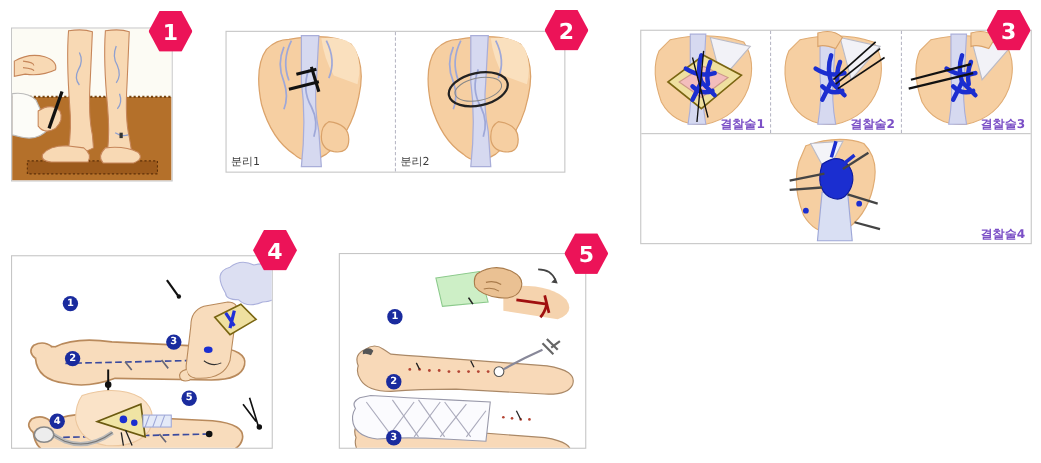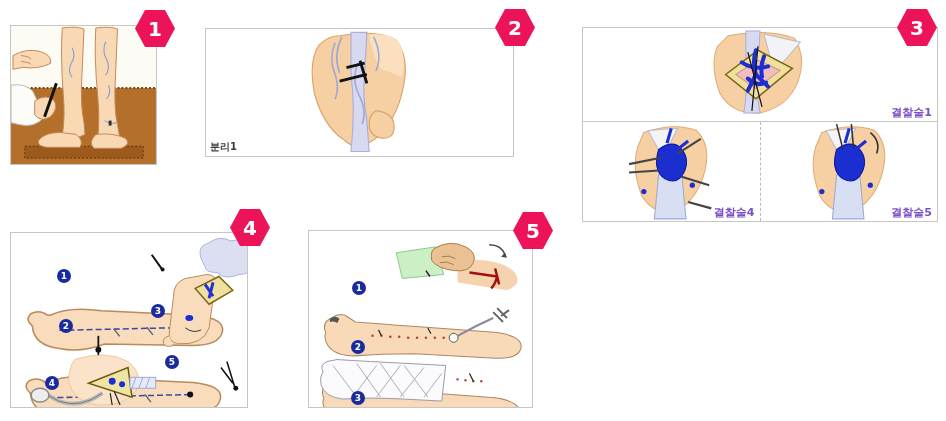--- a/index.html
+++ b/index.html
@@ -7,21 +7,21 @@
   .canvas{position:relative;width:946px;height:421px;background:#fff;overflow:hidden;}
   .panel{position:absolute;background:#fff;border:1px solid #c6c6c6;box-sizing:border-box;}
   .badge{position:absolute;width:40px;height:37px;background:#EC1358;
          clip-path:polygon(25% 0%,75% 0%,100% 50%,75% 100%,25% 100%,0% 50%);
          display:flex;align-items:center;justify-content:center;z-index:5;}
   .badge span{color:#fff;font-size:20px;font-weight:bold;line-height:1;}
   .cellrow{display:flex;width:100%;height:100%;}
   .cell{position:relative;flex:1;box-sizing:border-box;}
   .cell + .cell{border-left:1px dashed #b9b9c6;}
   .cell svg{position:absolute;inset:0;width:100%;height:100%;}
-  .lbl-sep{position:absolute;left:4px;bottom:2px;font-size:10px;font-weight:700;color:#3c3c3c;}
+  .lbl-sep{position:absolute;left:4px;bottom:2px;font-size:10px;font-weight:400;color:#3c3c3c;}
   .lbl-lig{position:absolute;right:5px;bottom:1px;font-size:11px;font-weight:bold;color:#7B4FC6;}
   .p3rows{display:flex;flex-direction:column;width:100%;height:100%;}
   .p3row1{height:94px;border-bottom:1px solid #c6c6c6;box-sizing:border-box;}
   .p3row2{flex:1;}
   .stepnum{position:absolute;width:14px;height:14px;border-radius:50%;background:#1A2B9E;
            color:#fff;font-size:9px;font-weight:bold;display:flex;align-items:center;
            justify-content:center;z-index:4;line-height:1;}
   .fullsvg{position:absolute;inset:0;width:100%;height:100%;}
 </style>
 </head>
@@ -121,65 +121,88 @@
           <use href="#groin"></use>
           <g stroke="#111" stroke-width="2.5" fill="none">
             <path d="M34,46 l24,-6"></path>
               <path d="M52,28 l6,20"></path>
               <path d="M40,34 l16,-4"></path>
           </g>
           <path d="M66,72 q16,2 16,14 q0,12 -12,10 q-10,-2 -10,-12 q0,-9 6,-12 z" fill="#F6CFA2" stroke="#D9A26A"></path>
         </svg>
         <span class="lbl-sep">분리1</span>
       </div>
+      <div class="cell">
+        <svg viewBox="0 0 103 112">
+          <use href="#groin"></use>
+          <ellipse cx="50" cy="46" rx="24" ry="13" fill="none" stroke="#222" stroke-width="1.8" transform="rotate(-12 50 46)"></ellipse>
+          <ellipse cx="50" cy="46" rx="19" ry="9" fill="none" stroke="#888" stroke-width="0.8" transform="rotate(-12 50 46)"></ellipse>
+          <path d="M66,72 q16,2 16,14 q0,12 -12,10 q-10,-2 -10,-12 q0,-9 6,-12 z" fill="#F6CFA2" stroke="#D9A26A"></path>
+        </svg>
+        <span class="lbl-sep">분리2</span>
+      </div>
     </div>
   </div>
   <div class="badge" style="left:495px;top:9px;">
     <span>2</span>
   </div>
 
   <div class="panel" style="left:582px;top:27px;width:356px;height:195px;">
     <div class="p3rows">
       <div class="cellrow p3row1">
         <div class="cell">
           <svg viewBox="0 0 112 92">
             <use href="#lig-base"></use>
             <path d="M22,46 L54,22 L88,40 L52,70 Z" fill="#EFE0A0" stroke="#7A6612" stroke-width="1.5"></path>
             <path d="M32,46 L54,32 L76,42 L52,60 Z" fill="#F3BDBC" stroke="#CC9988"></path>
             <use href="#lig-cluster"></use>
             <path d="M54,18 L48,82 M44,24 L58,78" stroke="#111" stroke-width="1.2" fill="none"></path>
           </svg>
           <span class="lbl-lig">결찰술1</span>
+        </div>
+        <div class="cell">
+          <svg viewBox="0 0 112 92">
+            <use href="#lig-base"></use>
+              <use href="#lig-cluster"></use>
+            <path d="M40,2 q14,-4 22,4 l-6,10 q-10,-4 -16,-2 z" fill="#F6CFA2" stroke="#D9A26A"></path>
+            <g stroke="#111" stroke-width="1.5" fill="none">
+              <path d="M96,16 L56,48"></path>
+                <path d="M100,24 L58,52"></path>
+                <path d="M92,10 L54,44"></path>
+            </g>
+          </svg>
+          <span class="lbl-lig">결찰술2</span>
+        </div>
+        <div class="cell">
+          <svg viewBox="0 0 112 92">
+            <use href="#lig-base"></use>
+              <use href="#lig-cluster"></use>
+            <path d="M60,2 q14,-4 22,4 l-6,10 q-10,-4 -16,-2 z" fill="#F6CFA2" stroke="#D9A26A"></path>
+            <g stroke="#111" stroke-width="2" fill="none">
+              <path d="M6,44 L60,30"></path>
+                <path d="M4,52 L62,38"></path>
+            </g>
+          </svg>
+          <span class="lbl-lig">결찰술3</span>
         </div>
       </div>
       <div class="cellrow p3row2">
         <div class="cell">
           <svg viewBox="0 0 84 94">
             <use href="#lig-bot"></use>
             <g stroke="#444" stroke-width="2" fill="none">
               <path d="M2,40 l30,-6"></path>
                 <path d="M2,48 l28,-2"></path>
                 <path d="M70,16 l-22,14"></path>
               <path d="M78,60 l-26,-8"></path>
                 <path d="M58,76 l22,6"></path>
             </g>
           </svg>
           <span class="lbl-lig">결찰술4</span>
         </div>
-        <div class="cell">
-          <svg viewBox="0 0 84 94">
-            <use href="#lig-bot"></use>
-            <g stroke="#333" stroke-width="1.5" fill="none">
-              <path d="M30,2 l6,24"></path>
-                <path d="M44,2 l2,22"></path>
-                <path d="M62,10 q10,8 6,20"></path>
-            </g>
-          </svg>
-          <span class="lbl-lig">결찰술5</span>
-        </div>
       </div>
     </div>
   </div>
   <div class="badge" style="left:897px;top:9px;">
     <span>3</span>
   </div>
 
   <div class="panel" style="left:10px;top:232px;width:238px;height:176px;">
     <svg class="fullsvg" viewBox="0 0 238 176">
       <use href="#leg-strip" x="12" y="12"></use>

